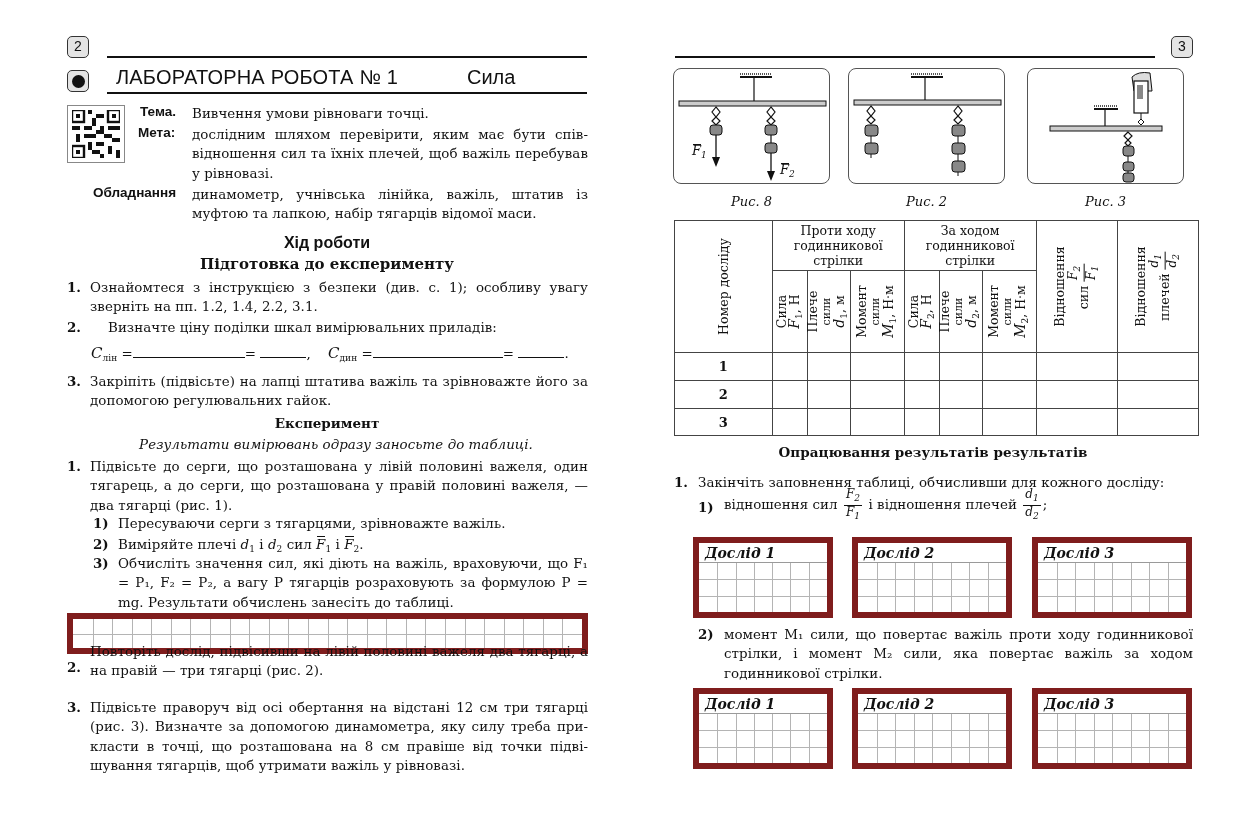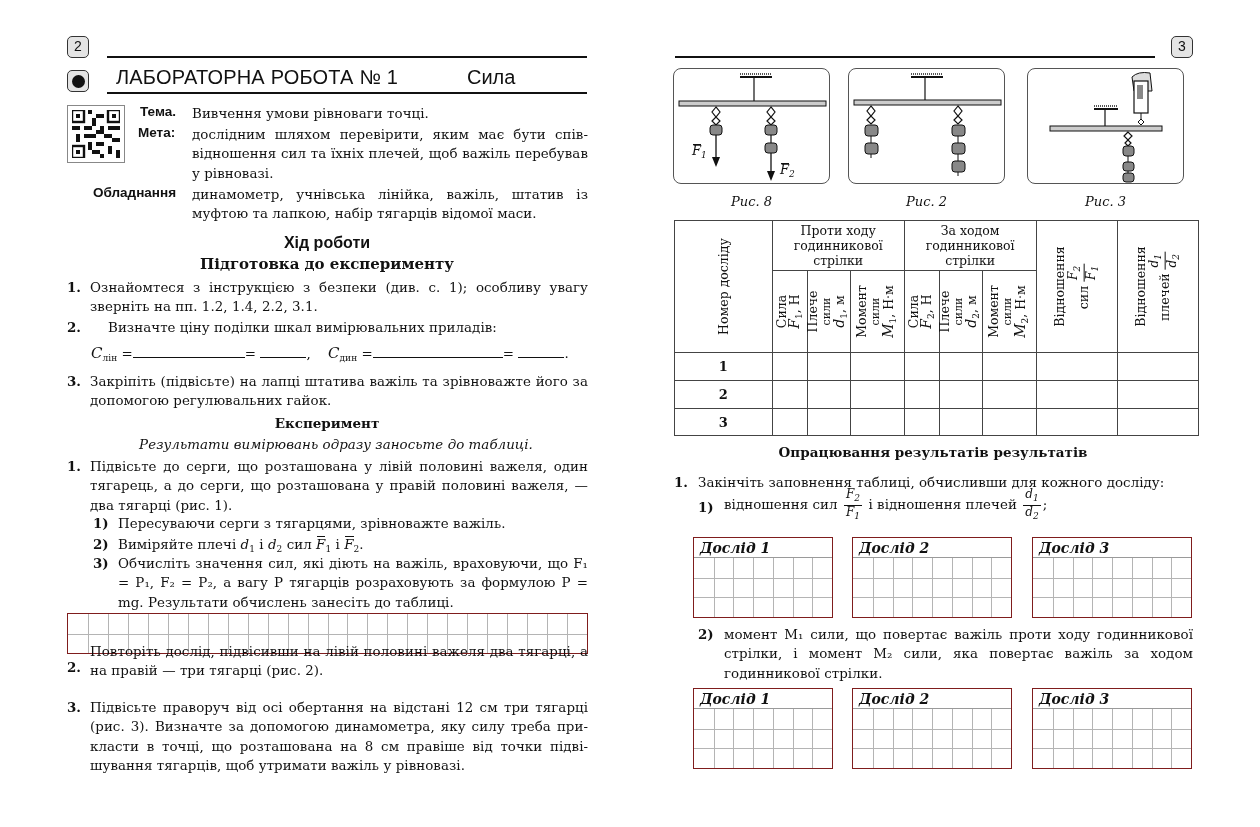--- a/index.html
+++ b/index.html
@@ -11,21 +11,21 @@
     position: absolute; width: 22px; height: 22px; border: 1.5px solid #333; border-radius: 5px;
     background: #e4e4e4; font-family: "Liberation Sans", sans-serif; font-size: 14px; text-align: center; line-height: 19px;
   }
   .rule { position: absolute; height: 2px; background: #111; }
   .body-text { font-size: 13.4px; line-height: 19.3px; letter-spacing: 0.05px; }
   .just { text-align: justify; }
   .bold { font-weight: bold; }
   .ital { font-style: italic; }
   .center { text-align: center; }
   .num { position: absolute; font-weight: bold; }
-  .grid-cells { position: absolute; border: 1px solid #7f1d1d; }
+  .grid-cells { position: absolute; border: 6px solid #7f1d1d; }
   .vline { position: absolute; top: 0; bottom: 0; width: 1px; background: #b4b4b4; }
   .hline { position: absolute; left: 0; right: 0; height: 1px; background: #b4b4b4; }
   .figbox { position: absolute; border: 1.5px solid #555; border-radius: 8px; background: #fff; }
   .figcap { position: absolute; font-style: italic; font-size: 13px; text-align: center; }
   table.data { position: absolute; border-collapse: collapse; font-size: 12.5px; }
   table.data td { border: 1px solid #444; padding: 0; text-align: center; vertical-align: middle; }
   .rot { display: inline-block; transform: rotate(-90deg); white-space: nowrap; line-height: 13px; font-size: 12.5px; }
   .sub { font-size: 9px; vertical-align: -3px; }
   .i { font-style: italic; }
   .frac { display: inline-block; vertical-align: middle; text-align: center; font-style: italic; line-height: 13px; font-size: 12px; }

